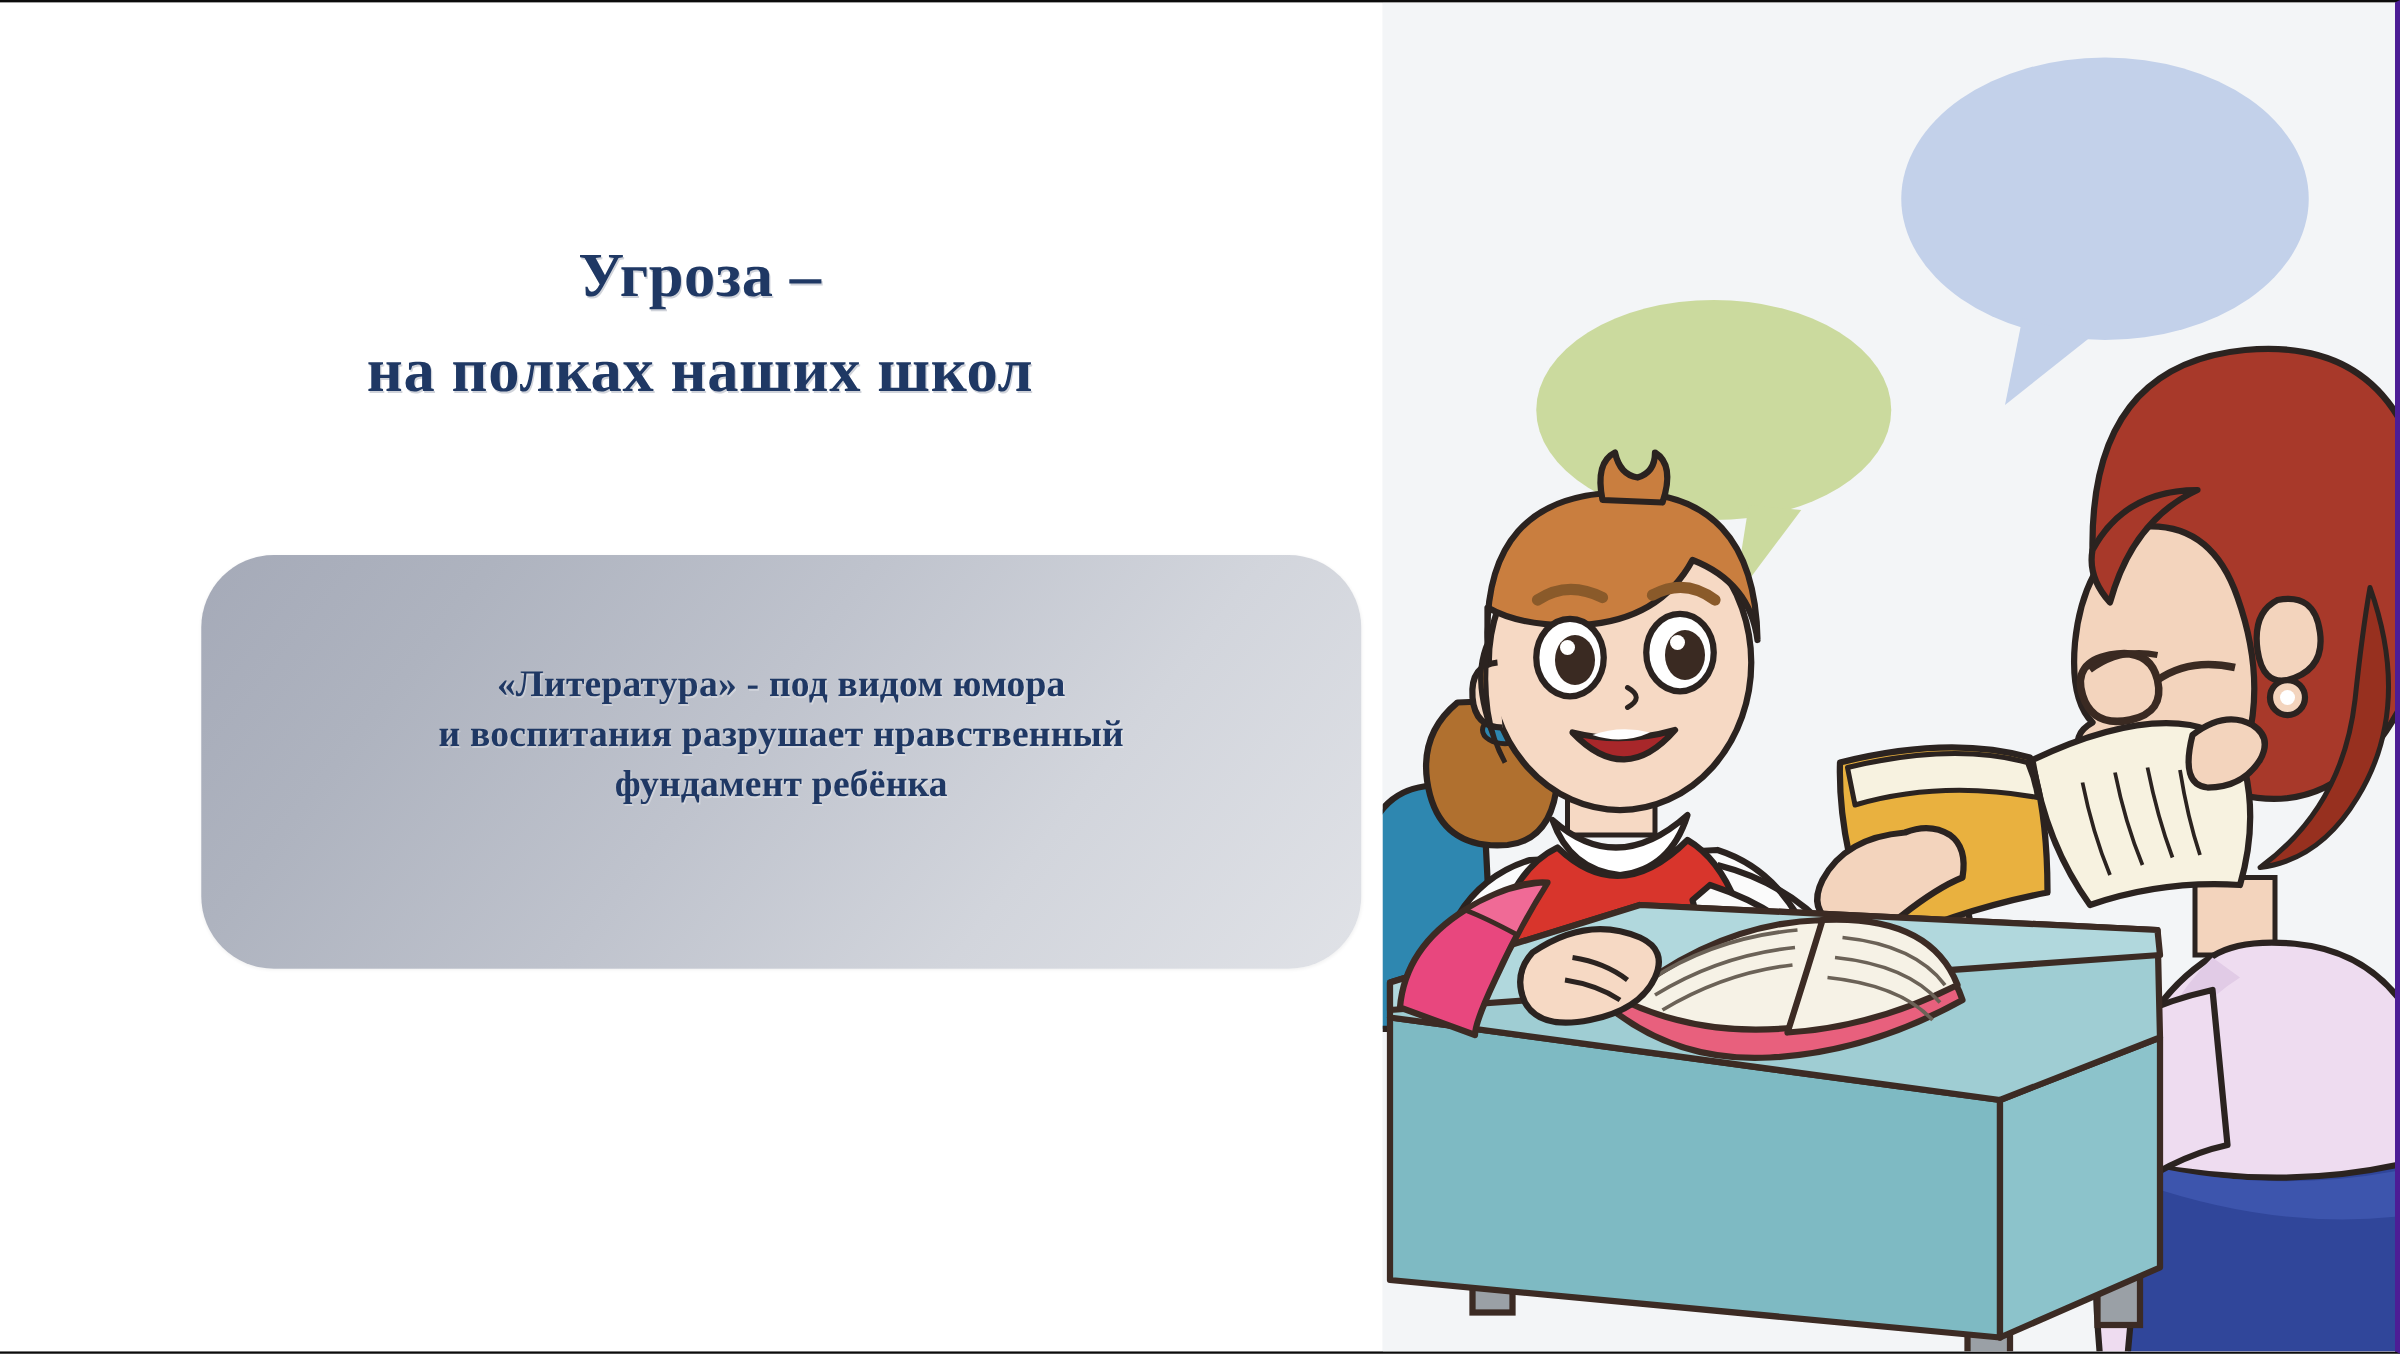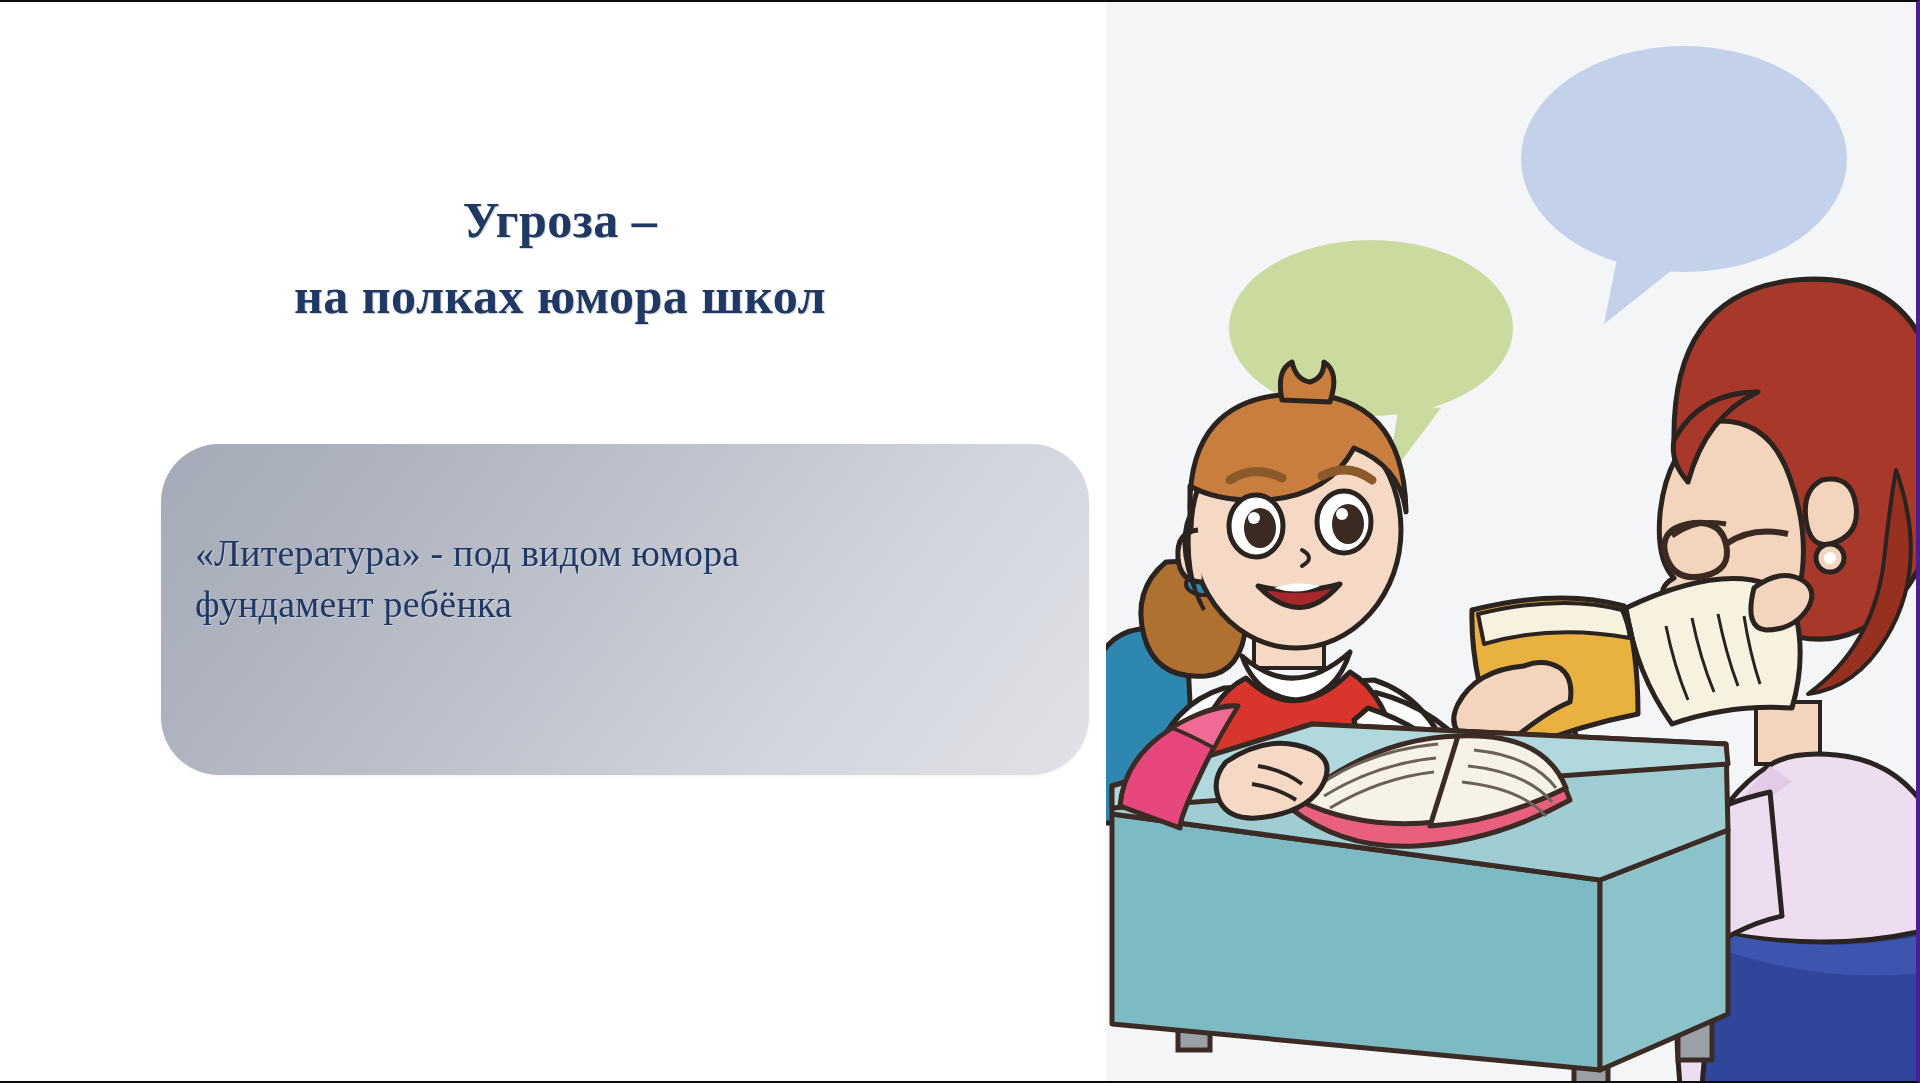--- a/index.html
+++ b/index.html
@@ -71,25 +71,25 @@
                 #e0e2e7 100%);
     box-shadow: 0 1px 3px rgba(0,0,0,0.06);
   }
 
   #callout-text {
     position: absolute;
     left: 0;
     right: 0;
     top: 84px;
     padding: 0 34px;
-    text-align: left;
+    text-align: center;
     color: #1f3864;
     font-family: "Liberation Serif", serif;
-    font-weight: normal;
-    font-size: 38px;
+    font-weight: bold;
+    font-size: 30px;
     line-height: 1.34;
     letter-spacing: 0.2px;
     text-shadow: 1px 1px 0 rgba(255,255,255,0.30);
   }
   #callout-text span { display: block; }
 
   
   #illustration-panel {
     position: absolute;
     left: 1106px;
@@ -103,26 +103,27 @@
 </style>
 </head>
 <body>
 
 <div id="slide">
 
   <div id="text-column">
 
     <div id="slide-title">
       <span class="title-line-1">Угроза –</span>
-      <span class="title-line-2">на полках юмора школ</span>
+      <span class="title-line-2">на полках наших школ</span>
     </div>
 
     <div id="callout-box">
       <div id="callout-text">
         <span>«Литература» - под видом юмора</span>
+        <span>и воспитания разрушает нравственный</span>
         <span>фундамент ребёнка</span>
       </div>
     </div>
 
   </div>
 
   <div id="illustration-panel">
     <svg id="illustration-svg" viewBox="0 0 810 1083" xmlns="http://www.w3.org/2000/svg">
 
       <defs>

